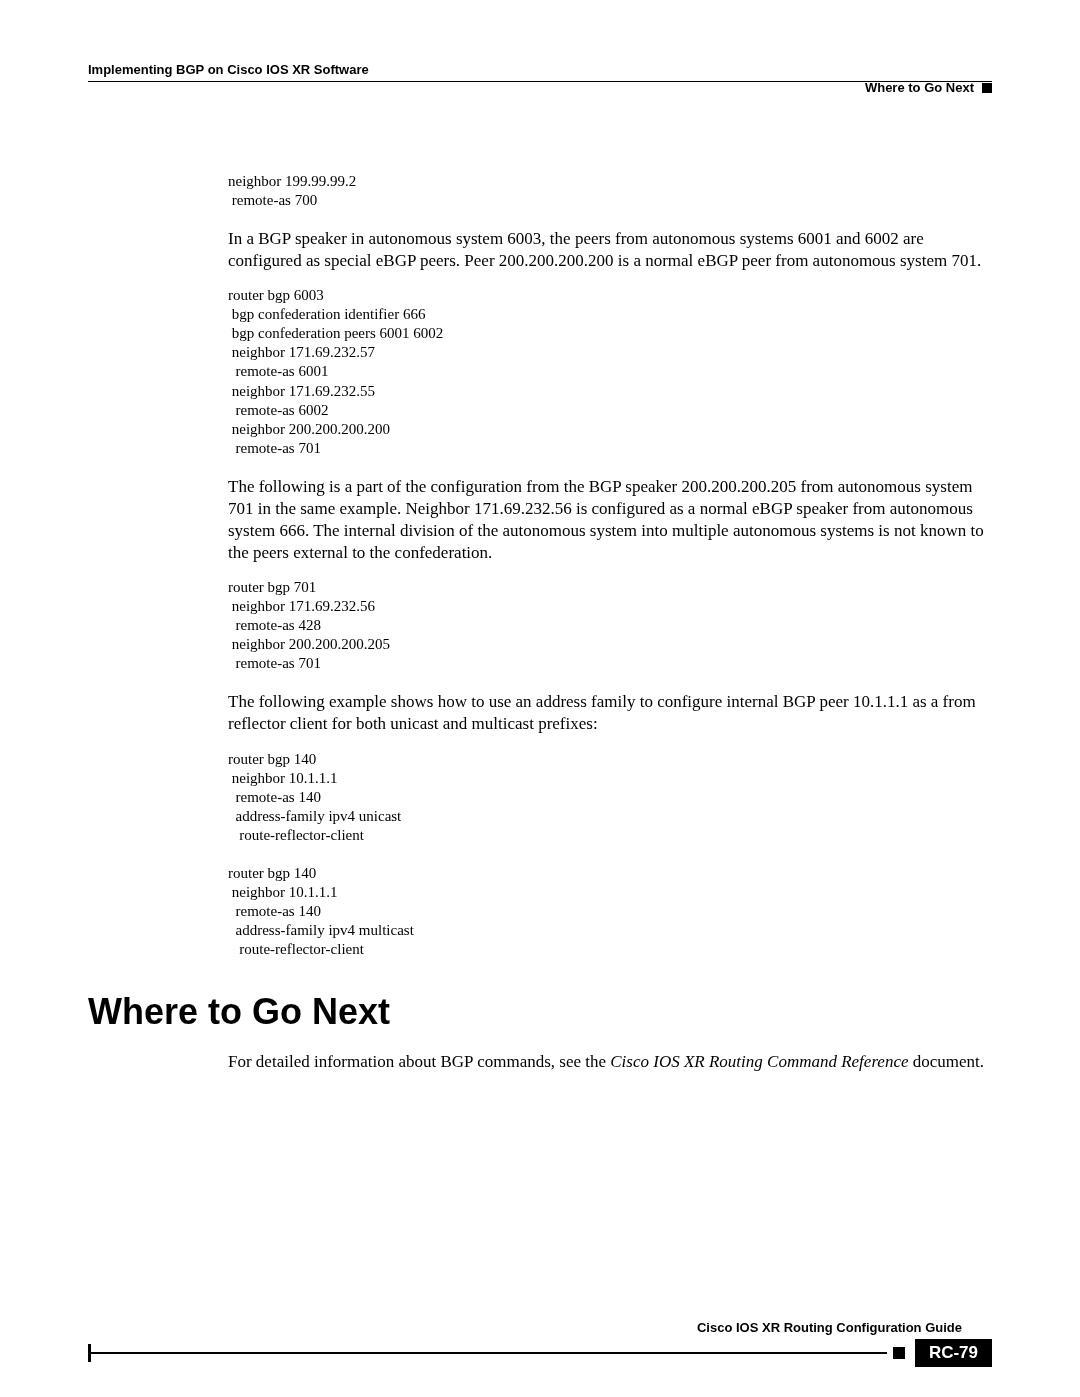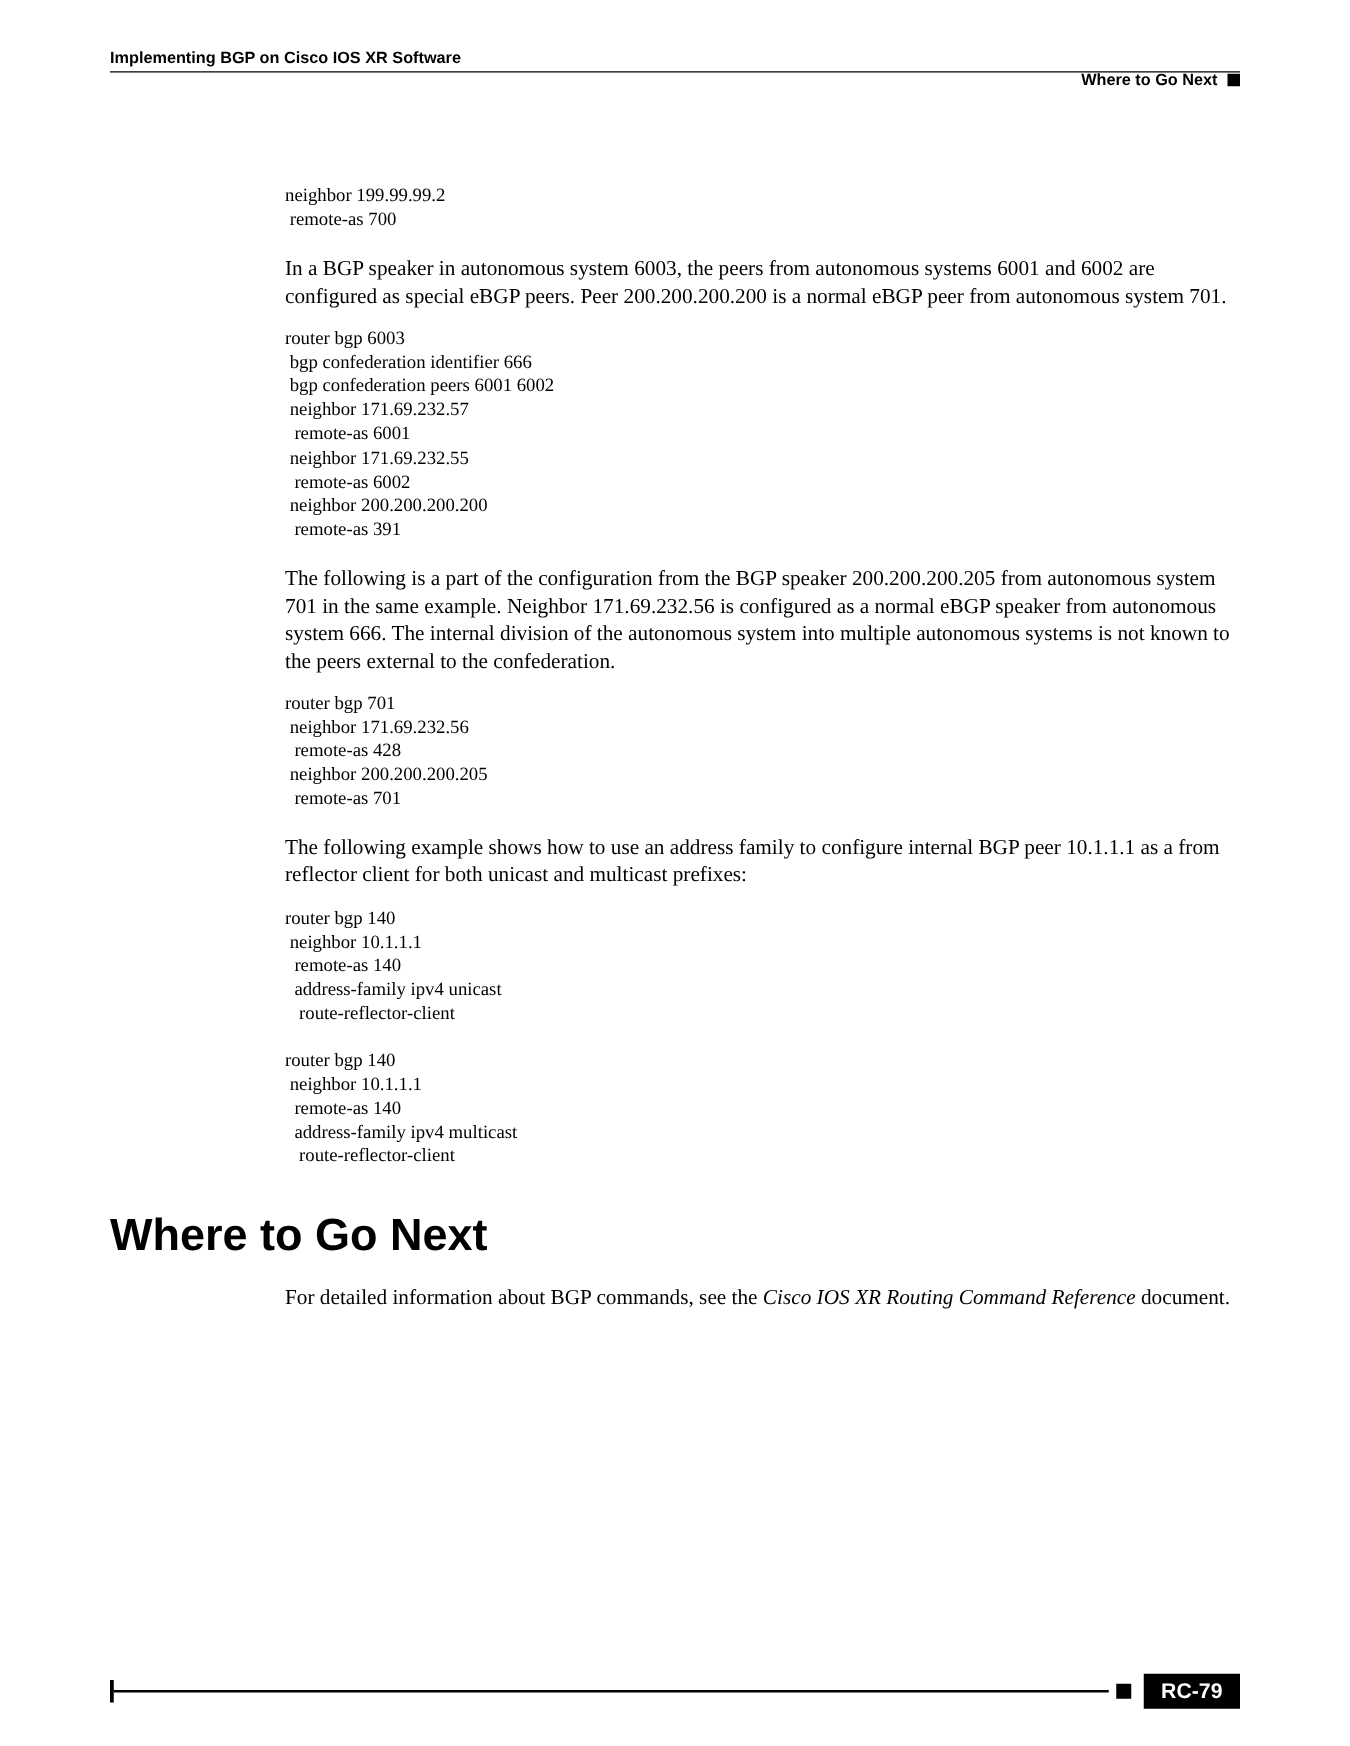--- a/index.html
+++ b/index.html
@@ -11,20 +11,21 @@
   .page {
     width: 1080px;
     height: 1397px;
     position: relative;
     box-sizing: border-box;
     padding: 38px 88px 0 88px;
   }
   .hdr {
     position: relative;
     height: 40px;
+    margin-top: 24px;
   }
   .hdr-title {
     font-family: Arial, Helvetica, sans-serif;
     font-weight: bold;
     font-size: 13px;
   }
   .hdr-right {
     position: absolute;
     right: 0;
     top: 18px;
@@ -145,21 +146,21 @@
     <p class="para">In a BGP speaker in autonomous system 6003, the peers from autonomous systems 6001 and 6002 are configured as special eBGP peers. Peer 200.200.200.200 is a normal eBGP peer from autonomous system 701.</p>
 
     <pre class="code">router bgp 6003
  bgp confederation identifier 666
  bgp confederation peers 6001 6002
  neighbor 171.69.232.57
   remote-as 6001
  neighbor 171.69.232.55
   remote-as 6002
  neighbor 200.200.200.200
-  remote-as 391</pre>
+  remote-as 701</pre>
 
     <p class="para">The following is a part of the configuration from the BGP speaker 200.200.200.205 from autonomous system 701 in the same example. Neighbor 171.69.232.56 is configured as a normal eBGP speaker from autonomous system 666. The internal division of the autonomous system into multiple autonomous systems is not known to the peers external to the confederation.</p>
 
     <pre class="code">router bgp 701
  neighbor 171.69.232.56
   remote-as 428
  neighbor 200.200.200.205
   remote-as 701</pre>
 
 
@@ -179,20 +180,21 @@
 
     <h1 class="major">Where to Go Next</h1>
 
     <p class="para">
       <span>For detailed information about BGP commands, see the </span><span class="ital">Cisco IOS XR Routing Command Reference</span><span> document.</span>
     </p>
 
   </div>
 
   <div class="footer">
+    <div class="foot-guide">Cisco IOS XR Routing Configuration Guide</div>
     <div class="foot-bar">
       <div class="foot-tick"></div>
       <div class="foot-line"></div>
       <div class="foot-sq-l"></div>
       <div class="foot-page">RC-79</div>
     </div>
   </div>
 
 </div>
 

